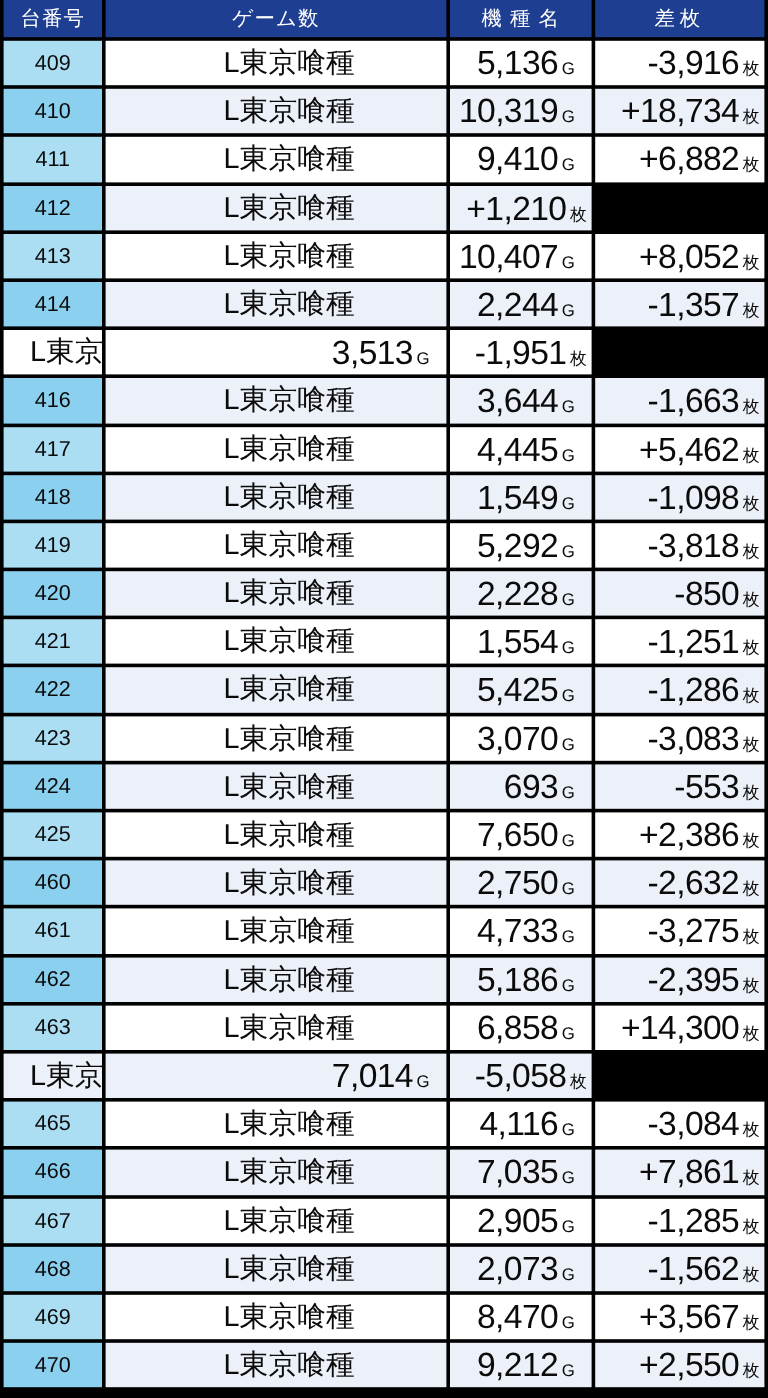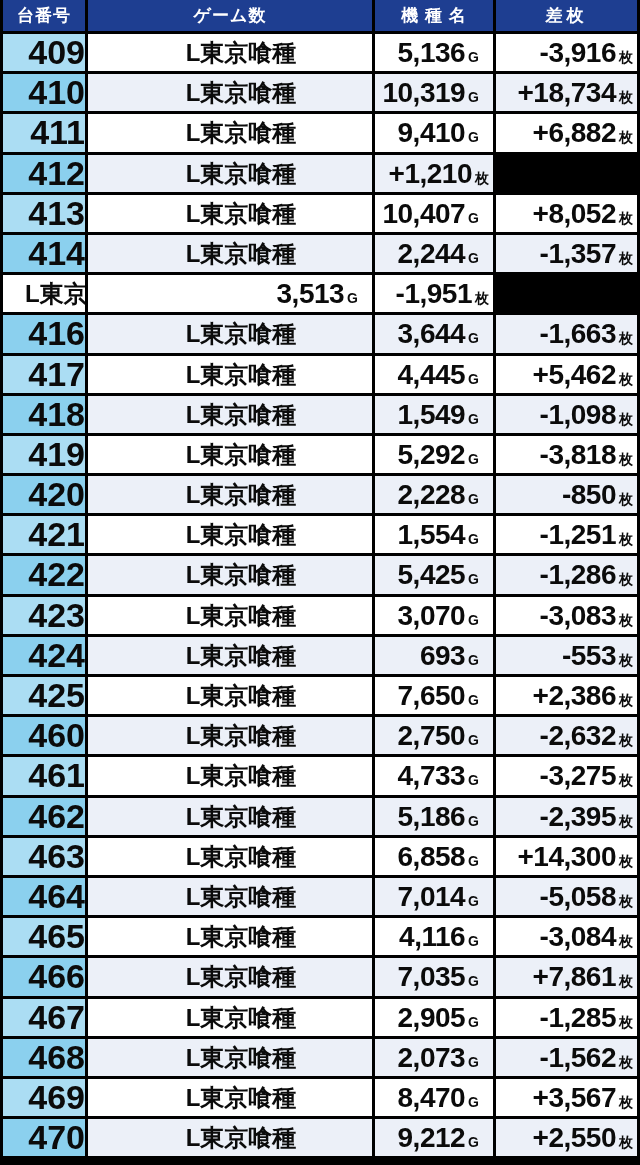--- a/index.html
+++ b/index.html
@@ -5,21 +5,21 @@
   html, body { margin: 0; padding: 0; background: #fff; }
   .sheet {
     width: 640px;
     height: 1165px;
     background: #000;
     box-sizing: border-box;
     padding: 0 3px;
     display: flex;
     flex-direction: column;
     font-family: "Liberation Sans", "DejaVu Sans", sans-serif;
-    font-weight: 700;
+    font-weight: 400;
     overflow: hidden;
   }
   .row {
     display: grid;
     grid-template-columns: 82px 284px 118px 1fr;
     column-gap: 3px;
     flex: 0 0 auto;
   }
   .row.header { height: 31px; }
   .row.header .cell {
@@ -38,21 +38,21 @@
   .row.data .cell {
     background: #ffffff;
     color: #0b0b0b;
     line-height: 37px;
     overflow: hidden;
     white-space: nowrap;
   }
   .row.data.alt .cell { background: #ecf0f8; }
   .row.data .cell.c-no { background: #abddf3; }
   .row.data.alt .cell.c-no { background: #8bd0ee; }
-  .cell.c-no { text-align: right; font-size: 34px; }
+  .cell.c-no { text-align: center; font-size: 18px; }
   .cell.c-name { text-align: center; font-size: 24px; padding-left: 22px; }
   .cell.c-num { text-align: right; font-size: 28px; letter-spacing: -0.5px; }
   .cell.c-games { padding-right: 14px; }
   .cell.c-diff  { padding-right: 4px; }
   .cell.c-num .unit { font-size: 14px; letter-spacing: 0; padding-left: 3px; }
 </style>
 </head>
 <body>
 
 <div class="sheet">
@@ -181,21 +181,20 @@
         <div class="cell c-num c-games"><span class="val">5,186</span><span class="unit">G</span></div>
         <div class="cell c-num c-diff"><span class="val">-2,395</span><span class="unit">枚</span></div>
       </div>
       <div class="row data">
         <div class="cell c-no">463</div>
         <div class="cell c-name">L東京喰種</div>
         <div class="cell c-num c-games"><span class="val">6,858</span><span class="unit">G</span></div>
         <div class="cell c-num c-diff"><span class="val">+14,300</span><span class="unit">枚</span></div>
       </div>
       <div class="row data alt">
-        <div class="cell c-no">464</div>
         <div class="cell c-name">L東京喰種</div>
         <div class="cell c-num c-games"><span class="val">7,014</span><span class="unit">G</span></div>
         <div class="cell c-num c-diff"><span class="val">-5,058</span><span class="unit">枚</span></div>
       </div>
       <div class="row data">
         <div class="cell c-no">465</div>
         <div class="cell c-name">L東京喰種</div>
         <div class="cell c-num c-games"><span class="val">4,116</span><span class="unit">G</span></div>
         <div class="cell c-num c-diff"><span class="val">-3,084</span><span class="unit">枚</span></div>
       </div>

